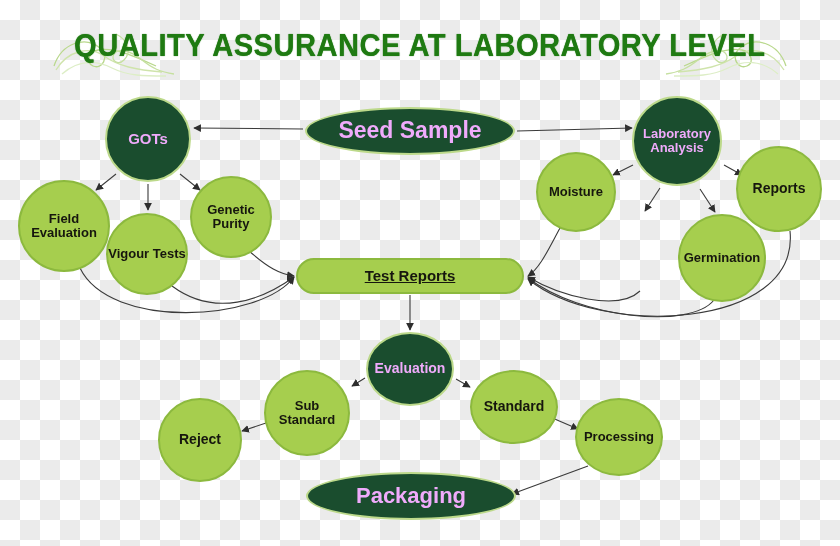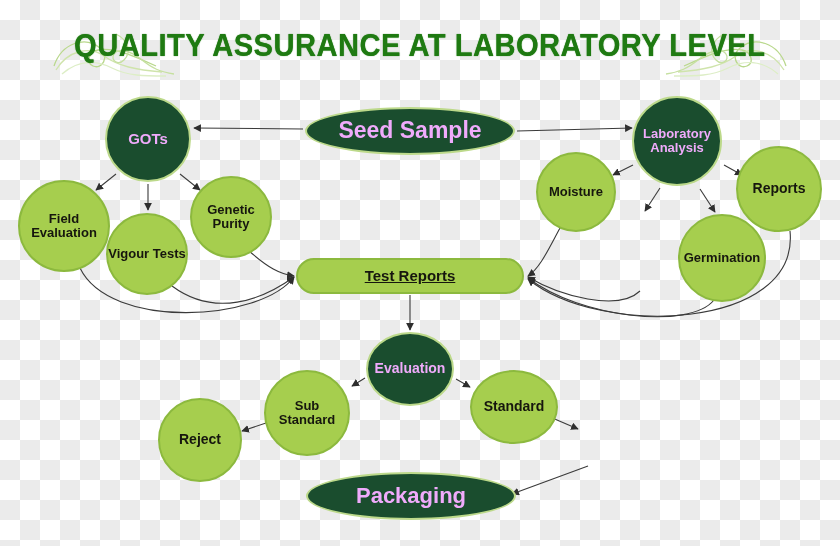--- a/index.html
+++ b/index.html
@@ -232,18 +232,21 @@
   </div>
 
   <div class="node circle light n-rej">
     <span>Reject</span>
   </div>
 
   <div class="node circle light n-std">
     <span>Standard</span>
   </div>
 
+  <div class="node circle light n-proc">
+    <span>Processing</span>
+  </div>
 
   <div class="node ellipse dark n-pack">
     <span>Packaging</span>
   </div>
 
 </div>
 
 </body></html>

